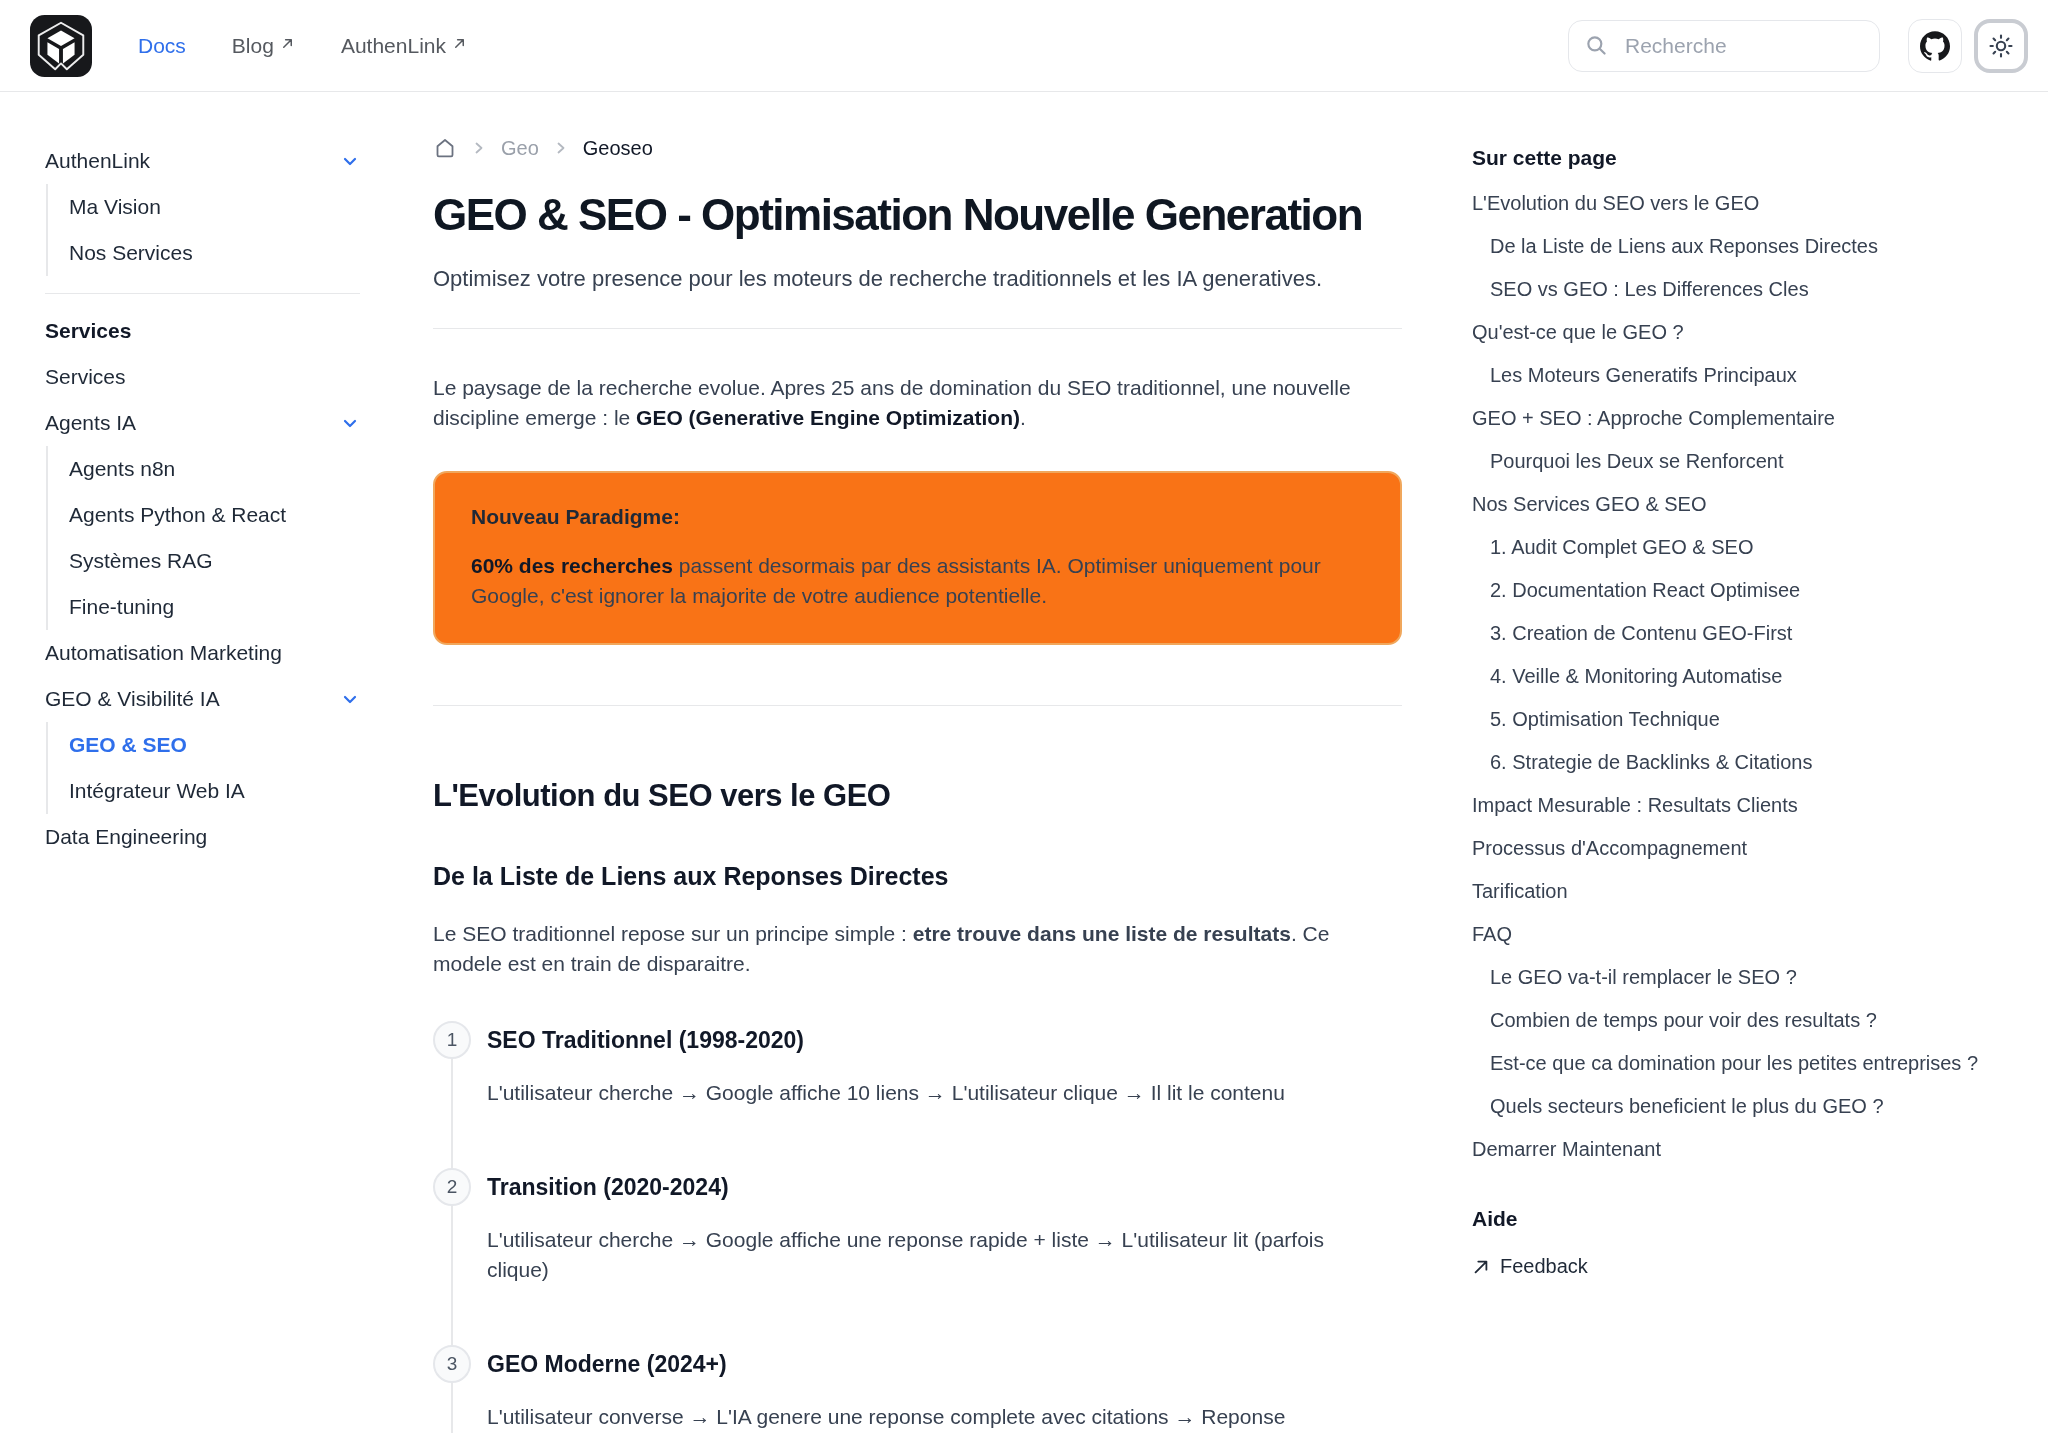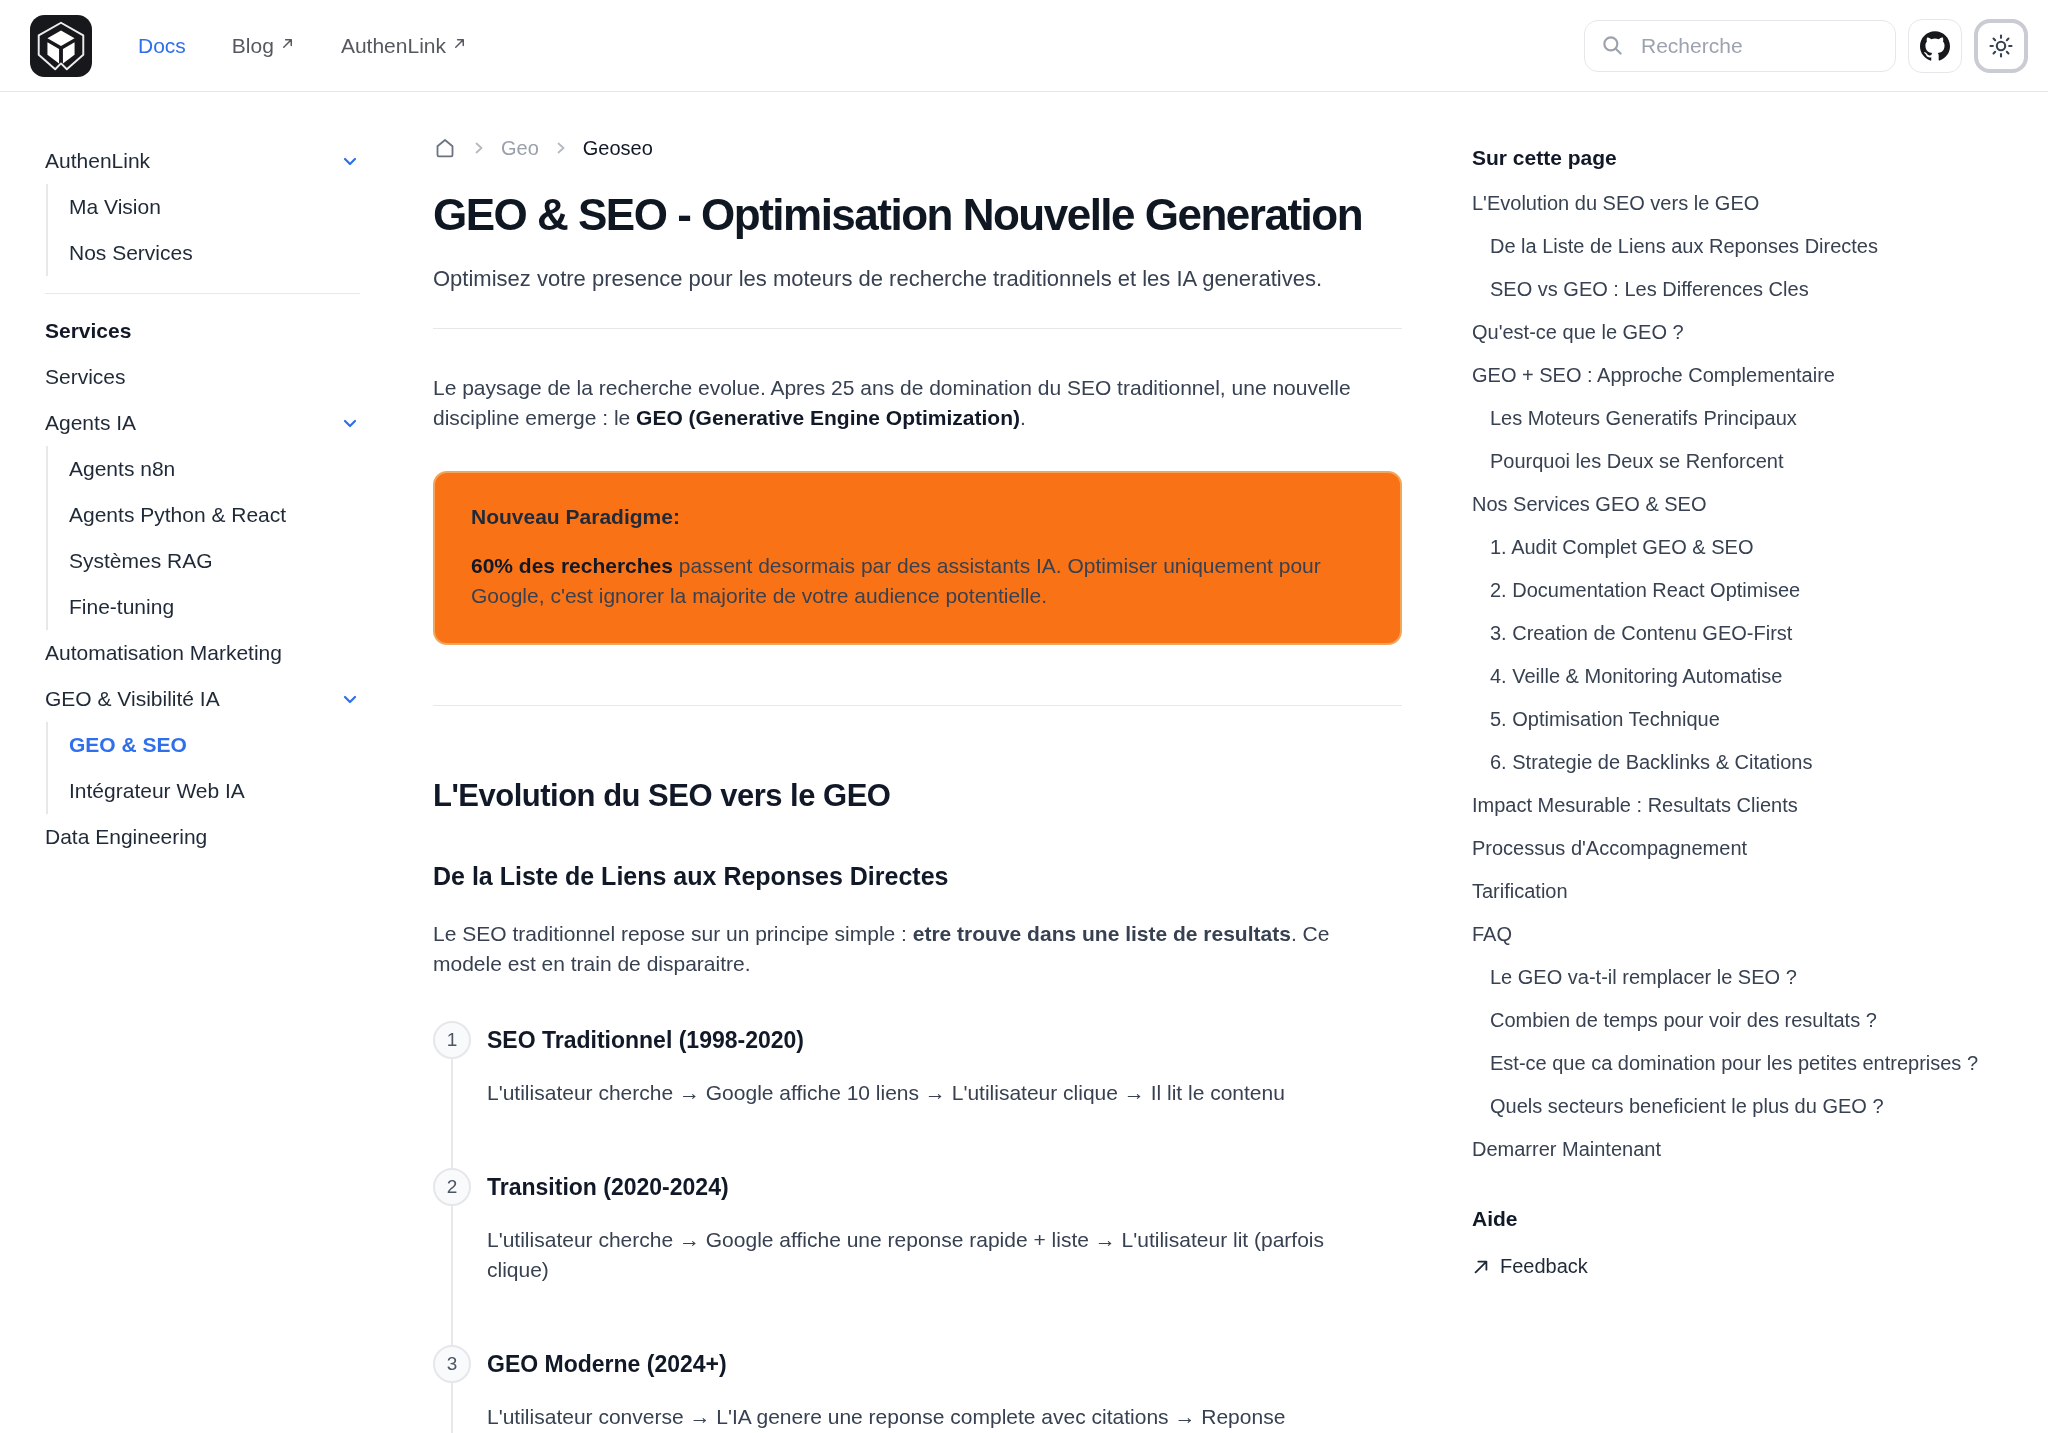--- a/index.html
+++ b/index.html
@@ -8,21 +8,21 @@
 
   
   .navbar { height:92px; display:flex; align-items:center; padding:0 20px 0 30px;
     border-bottom:1px solid #e7e8ea; background:#fff; }
   .logo-box { width:62px; height:62px; flex:0 0 auto; }
   .nav-links { display:flex; align-items:center; gap:46px; margin-left:46px; }
   .nav-link { font-size:21px; font-weight:500; color:#55595f; display:flex; align-items:flex-start; gap:6px; cursor:pointer; }
   .nav-link.active { color:#2f6feb; font-weight:400; }
   .ext-arrow { margin-top:2px; }
   .nav-spacer { flex:1; }
-  .search-box { position:relative; width:312px; height:52px; margin-right:0; }
+  .search-box { position:relative; width:312px; height:52px; margin-right:16px; }
   .search-box input { width:100%; height:100%; border:1.5px solid #e5e7eb; border-radius:14px;
     font-size:21px; color:#374151; padding:0 18px 0 56px; outline:none; background:#fff;
     font-family:"Liberation Sans","DejaVu Sans",sans-serif; }
   .search-box input::placeholder { color:#9ca3af; }
   .search-icon-wrap { position:absolute; left:16px; top:13px; }
   .icon-btn { width:54px; height:54px; border:1.5px solid #e5e7eb; border-radius:14px; background:#fff;
     display:flex; align-items:center; justify-content:center; margin-left:12px; cursor:pointer; }
   .icon-btn.ringed { border:4px solid #c9ccd2; border-radius:16px; }
 
   .layout { display:flex; height:1341px; }
@@ -260,22 +260,22 @@
       </div>
     </div>
   </div>
 
   <div class="toc">
     <div class="toc-heading">Sur cette page</div>
     <div class="toc-item lvl0">L'Evolution du SEO vers le GEO</div>
     <div class="toc-item lvl1">De la Liste de Liens aux Reponses Directes</div>
     <div class="toc-item lvl1">SEO vs GEO : Les Differences Cles</div>
     <div class="toc-item lvl0">Qu'est-ce que le GEO ?</div>
+    <div class="toc-item lvl1">Les Moteurs Generatifs Principaux</div>
     <div class="toc-item lvl0">GEO + SEO : Approche Complementaire</div>
-    <div class="toc-item lvl1">Les Moteurs Generatifs Principaux</div>
     <div class="toc-item lvl1">Pourquoi les Deux se Renforcent</div>
     <div class="toc-item lvl0">Nos Services GEO &amp; SEO</div>
     <div class="toc-item lvl1">1. Audit Complet GEO &amp; SEO</div>
     <div class="toc-item lvl1">2. Documentation React Optimisee</div>
     <div class="toc-item lvl1">3. Creation de Contenu GEO-First</div>
     <div class="toc-item lvl1">4. Veille &amp; Monitoring Automatise</div>
     <div class="toc-item lvl1">5. Optimisation Technique</div>
     <div class="toc-item lvl1">6. Strategie de Backlinks &amp; Citations</div>
     <div class="toc-item lvl0">Impact Mesurable : Resultats Clients</div>
     <div class="toc-item lvl0">Processus d'Accompagnement</div>

